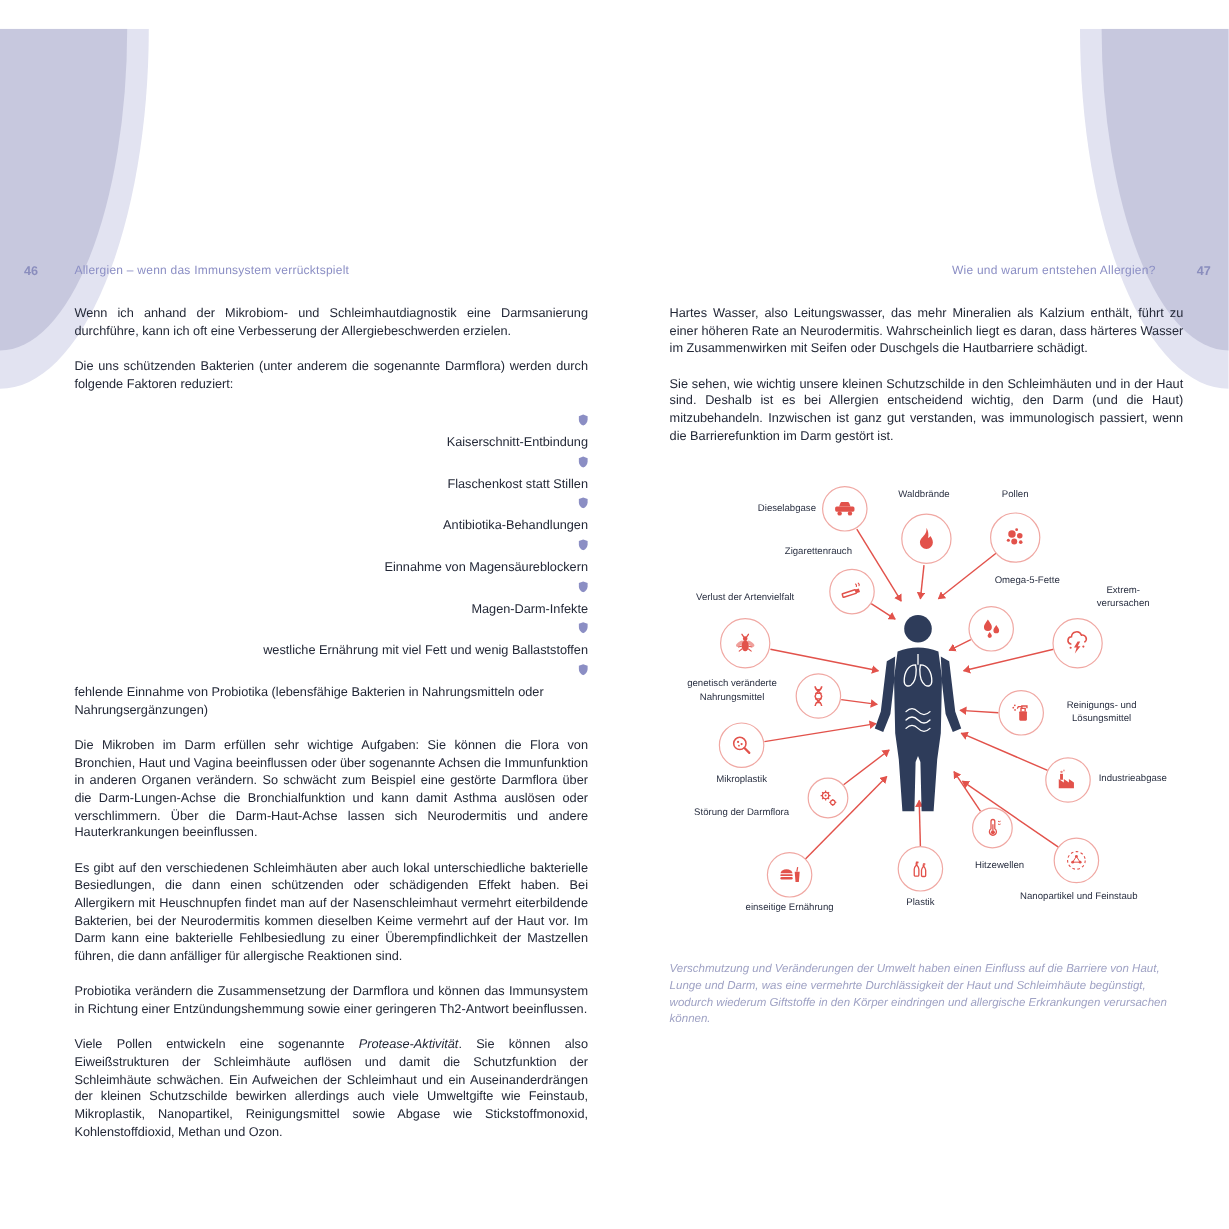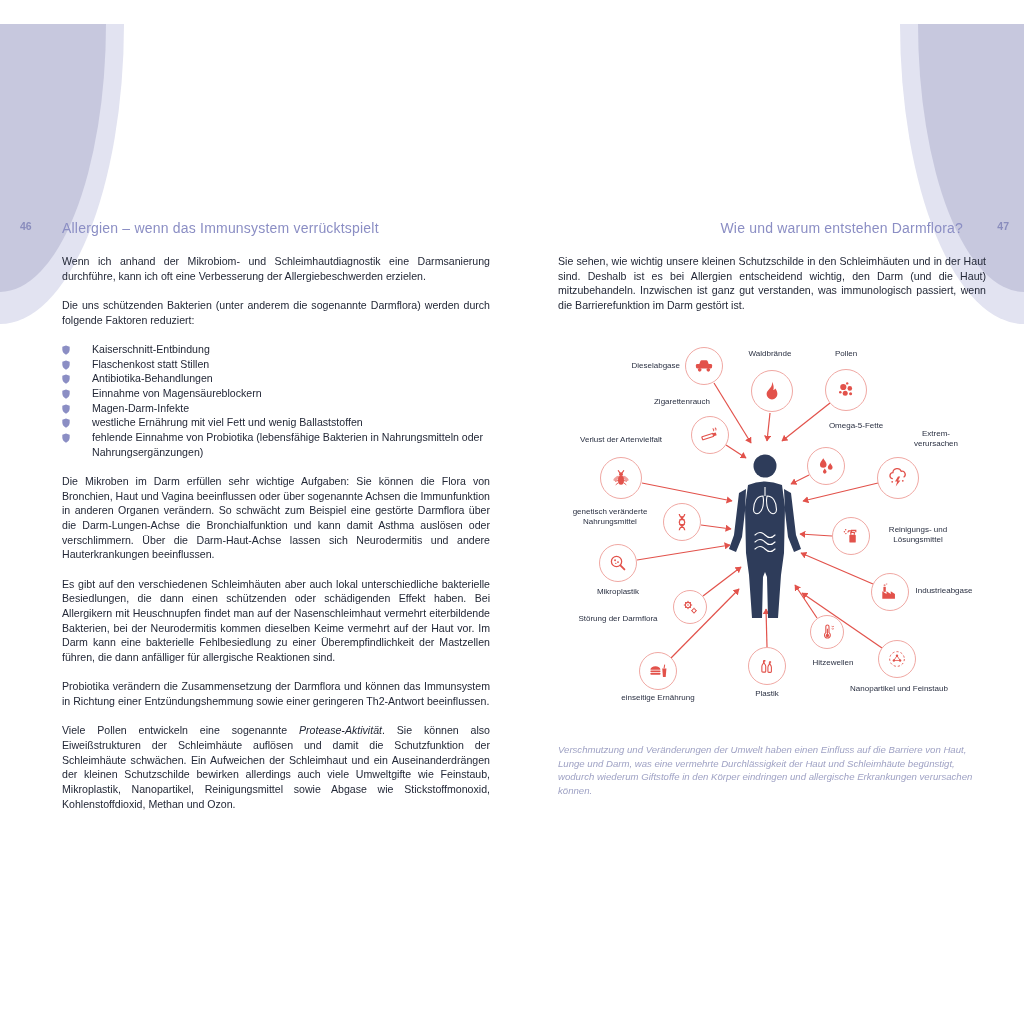--- a/index.html
+++ b/index.html
@@ -8,31 +8,31 @@
   
   .corner{position:absolute;top:0;}
   .corner-left-outer{left:0;width:124px;height:300px;background:#e2e3f1;border-bottom-right-radius:100% 100%;}
   .corner-left{left:0;width:106px;height:268px;background:#c7c8de;border-bottom-right-radius:100% 100%;}
   .corner-right-outer{right:0;width:124px;height:300px;background:#e2e3f1;border-bottom-left-radius:100% 100%;}
   .corner-right{right:0;width:106px;height:268px;background:#c7c8de;border-bottom-left-radius:100% 100%;}
   
   .pagenum{position:absolute;top:196px;font-size:10.5px;font-weight:bold;color:#8a8dbd;}
   .pagenum-left{left:20px;}
   .pagenum-right{right:15px;}
-  .runhead{position:absolute;top:196px;font-size:14px;color:#8b8ec4;letter-spacing:.2px;}
+  .runhead{position:absolute;top:196px;font-size:10px;color:#8b8ec4;letter-spacing:.2px;}
   .runhead-left{left:62px;}
   .runhead-right{right:61px;text-align:right;}
   
   .col{position:absolute;top:230px;width:428px;font-size:10.6px;line-height:14.7px;text-align:justify;}
   .col-left{left:62px;}
   .col-right{left:558px;}
   .col p{margin:0 0 14.5px 0;}
   em{font-style:italic;}
   ul.factors{list-style:none;margin:0 0 14.5px 0;padding:0;}
-  ul.factors li{display:flex;gap:22px;align-items:flex-start;text-align:left;margin:0;}
+  ul.factors li{display:flex;gap:7px;align-items:flex-end;text-align:left;margin:0;flex-direction:column;}
   .shield{flex:0 0 auto;margin-top:3px;}
   
   .diagram{position:relative;width:430px;height:398px;margin:24px 0 8px 0;}
   .overlay{position:absolute;left:0;top:0;}
   .dg-c{position:absolute;background:#fff;border:1.3px solid #f0a8a3;border-radius:50%;
         display:flex;align-items:center;justify-content:center;box-sizing:border-box;}
   .dg-label{position:absolute;font-size:8px;line-height:10.5px;color:#2a3042;
             white-space:pre-line;text-align:center;}
   .caption{font-size:9.6px;line-height:13.8px;color:#9fa2c4;font-style:italic;text-align:left !important;}
 </style>
@@ -41,21 +41,21 @@
 
 <div class="spread">
 
   <div class="corner corner-left-outer"></div>
   <div class="corner corner-left"></div>
   <div class="corner corner-right-outer"></div>
   <div class="corner corner-right"></div>
 
   <div class="pagenum pagenum-left">46</div>
   <div class="runhead runhead-left">Allergien – wenn das Immunsystem verrücktspielt</div>
-  <div class="runhead runhead-right">Wie und warum entstehen Darmflora?</div>
+  <div class="runhead runhead-right">Wie und warum entstehen Allergien?</div>
   <div class="pagenum pagenum-right">47</div>
 
   <div class="col col-left">
     <p>Wenn ich anhand der Mikrobiom- und Schleimhautdiagnostik eine Darmsanierung durchführe, kann ich oft eine Verbesserung der Allergiebeschwerden erzielen.</p>
     <p>Die uns schützenden Bakterien (unter anderem die sogenannte Darmflora) werden durch folgende Faktoren reduziert:</p>
     <ul class="factors">
       <li>
           <svg class="shield" width="8" height="10" viewBox="0 0 10 12">
             <path d="M5 .4 9.6 2v3.4C9.6 8.6 7.6 10.6 5 11.8 2.4 10.6.4 8.6.4 5.4V2Z" fill="#8b8ec4"></path>
           </svg>
@@ -98,20 +98,21 @@
           <span>fehlende Einnahme von Probiotika (lebensfähige Bakterien in Nahrungsmitteln oder Nahrungsergänzungen)</span>
         </li>
     </ul>
     <p>Die Mikroben im Darm erfüllen sehr wichtige Aufgaben: Sie können die Flora von Bronchien, Haut und Vagina beeinflussen oder über sogenannte Achsen die Immunfunktion in anderen Organen verändern. So schwächt zum Beispiel eine gestörte Darmflora über die Darm-Lungen-Achse die Bronchialfunktion und kann damit Asthma auslösen oder verschlimmern. Über die Darm-Haut-Achse lassen sich Neurodermitis und andere Hauterkrankungen beeinflussen.</p>
     <p>Es gibt auf den verschiedenen Schleimhäuten aber auch lokal unterschiedliche bakterielle Besiedlungen, die dann einen schützenden oder schädigenden Effekt haben. Bei Allergikern mit Heuschnupfen findet man auf der Nasenschleimhaut vermehrt eiterbildende Bakterien, bei der Neurodermitis kommen dieselben Keime vermehrt auf der Haut vor. Im Darm kann eine bakterielle Fehlbesiedlung zu einer Überempfindlichkeit der Mastzellen führen, die dann anfälliger für allergische Reaktionen sind.</p>
     <p>Probiotika verändern die Zusammensetzung der Darmflora und können das Immunsystem in Richtung einer Entzündungshemmung sowie einer geringeren Th2-Antwort beeinflussen.</p>
     <p><span>Viele Pollen entwickeln eine sogenannte </span><em>Protease-Aktivität</em><span>. Sie können also Eiweißstrukturen der Schleimhäute auflösen und damit die Schutzfunktion der Schleimhäute schwächen. Ein Aufweichen der Schleimhaut und ein Auseinanderdrängen der kleinen Schutzschilde bewirken allerdings auch viele Umweltgifte wie Feinstaub, Mikroplastik, Nanopartikel, Reinigungsmittel sowie Abgase wie Stickstoffmonoxid, Kohlenstoffdioxid, Methan und Ozon.</span></p>
   </div>
 
   <div class="col col-right">
+    <p>Hartes Wasser, also Leitungswasser, das mehr Mineralien als Kalzium enthält, führt zu einer höheren Rate an Neurodermitis. Wahrscheinlich liegt es daran, dass härteres Wasser im Zusammenwirken mit Seifen oder Duschgels die Hautbarriere schädigt.</p>
     <p>Sie sehen, wie wichtig unsere kleinen Schutzschilde in den Schleimhäuten und in der Haut sind. Deshalb ist es bei Allergien entscheidend wichtig, den Darm (und die Haut) mitzubehandeln. Inzwischen ist ganz gut verstanden, was immunologisch passiert, wenn die Barrierefunktion im Darm gestört ist.</p>
 
     <div class="diagram">
 
       <svg class="overlay" width="430" height="398" viewBox="0 0 430 398">
         <defs>
           <marker id="ah" markerWidth="6" markerHeight="6" refX="4.5" refY="3" orient="auto">
             <path d="M0,0 L5,3 L0,6 Z" fill="#e2524b"></path>
           </marker>
         </defs>

